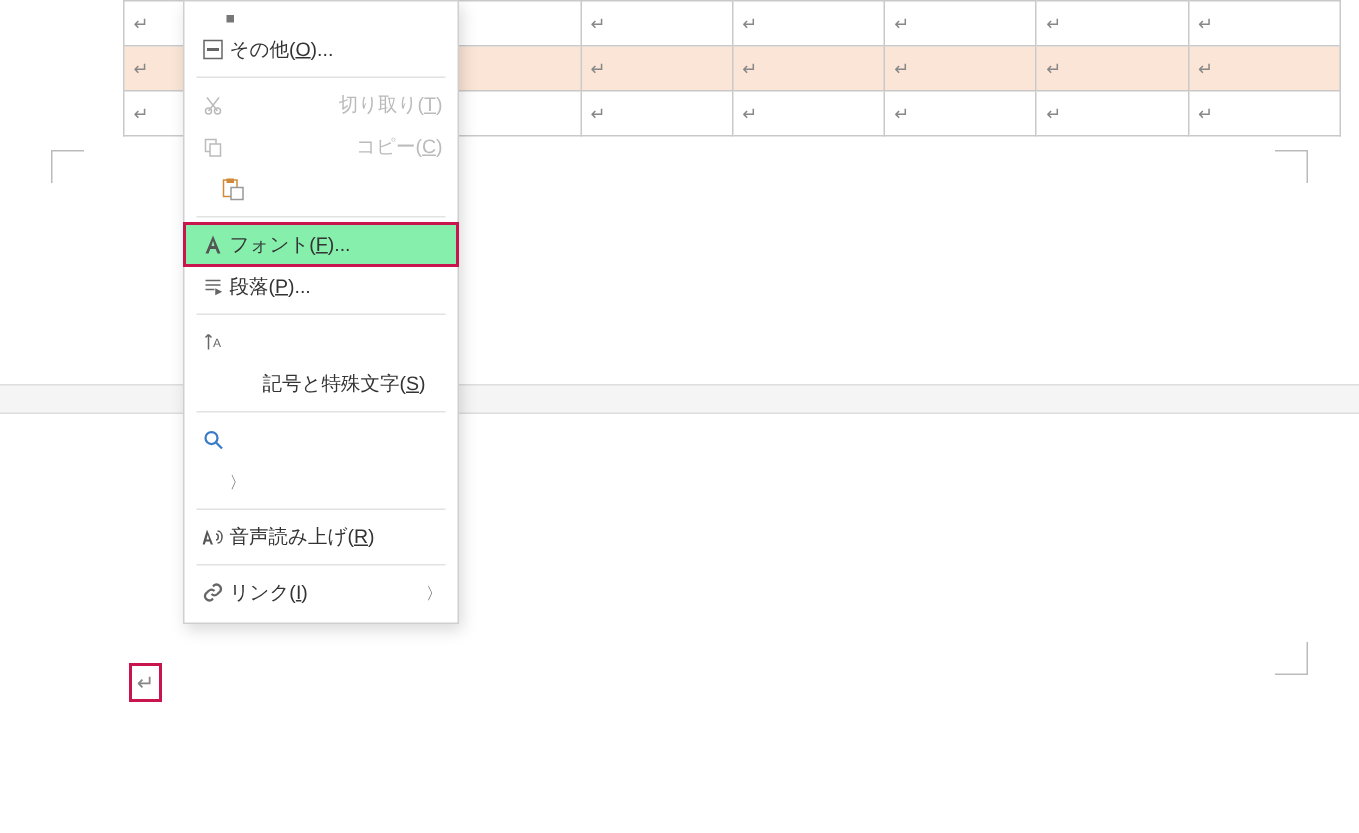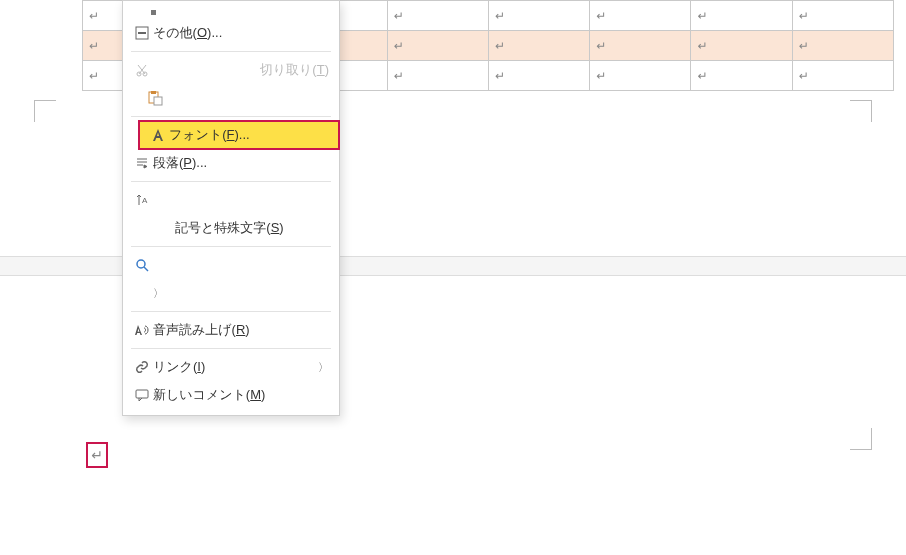--- a/index.html
+++ b/index.html
@@ -83,21 +83,21 @@
     color: #888;
     font-size: 14px;
     background: #fff;
   }
 
   
   .menu {
     position: absolute;
     left: 122px;
     top: 0;
-    width: 218px;
+    width: 184px;
     background: #ffffff;
     border: 1px solid #cfcfcf;
     box-shadow: 2px 4px 10px rgba(0,0,0,0.15);
     padding: 4px 0 6px 0;
     z-index: 10;
   }
   .menu .row {
     display: flex;
     align-items: center;
     height: 28px;
@@ -124,22 +124,21 @@
   }
   .menu .row.disabled .lbl,
   .menu .row.disabled .ic { color: #bbb; text-align: right; }
   .menu .row.bold .lbl { font-weight: 600; }
   .menu .sep {
     height: 1px;
     margin: 4px 8px;
     background: #e2e2e2;
   }
   .menu .row.highlight {
-    background: #fde047;
-    margin-left: 16px;
+    background: #86efac;
   }
   .menu .row.highlight-border {
     outline: 2px solid #c9154d;
     outline-offset: -1px;
     z-index: 2;
   }
   .menu .indent .ic { width: 32px; justify-content: flex-end; }
   .menu .row.indent .lbl { padding-left: 2px; }
   .menu .pad-left .lbl { padding-left: 22px; }
 
@@ -228,20 +227,29 @@
     <span class="ic">
       <svg width="14" height="14" viewBox="0 0 14 14" stroke="#bbb" fill="none">
           <circle cx="4" cy="11" r="2"></circle>
           <circle cx="10" cy="11" r="2"></circle>
           <path d="M4 11 L11 2 M10 11 L3 2"></path>
         </svg>
     </span>
     <span class="lbl">切り取り(<u class="accel">T</u>)</span>
   </div>
 
+  <div class="row disabled">
+    <span class="ic">
+      <svg width="14" height="14" viewBox="0 0 14 14" stroke="#bbb" fill="none">
+          <rect x="2" y="2" width="7" height="8"></rect>
+          <rect x="5" y="5" width="7" height="8" fill="#fff"></rect>
+        </svg>
+    </span>
+    <span class="lbl">コピー(<u class="accel">C</u>)</span>
+  </div>
 
 
   <div class="row indent">
     <span class="ic">
       <svg width="16" height="16" viewBox="0 0 16 16">
           <rect x="2" y="2" width="9" height="11" fill="none" stroke="#d08a3a"></rect>
           <rect x="4" y="1" width="5" height="3" fill="#d08a3a"></rect>
           <rect x="7" y="7" width="8" height="8" fill="#fff" stroke="#999"></rect>
         </svg>
     </span>
@@ -320,23 +328,14 @@
     <span class="ic">
       <svg width="14" height="14" viewBox="0 0 14 14" stroke="#666" fill="none" stroke-width="1.5">
           <path d="M6 8a3 3 0 0 0 4 0l2-2a3 3 0 0 0-4-4l-1 1"></path>
           <path d="M8 6a3 3 0 0 0-4 0l-2 2a3 3 0 0 0 4 4l1-1"></path>
         </svg>
     </span>
     <span class="lbl">リンク(<u class="accel">I</u>)</span>
     <span class="arrow">〉</span>
   </div>
 
-  <div class="row">
-    <span class="ic">
-      <svg width="14" height="14" viewBox="0 0 14 14" stroke="#666" fill="none">
-          <rect x="1" y="2" width="12" height="8" rx="1"></rect>
-          <path d="M4 10l0 3 3-3"></path>
-        </svg>
-    </span>
-    <span class="lbl">新しいコメント(<u class="accel">M</u>)</span>
-  </div>
 
 </div>
 
 </body></html>

